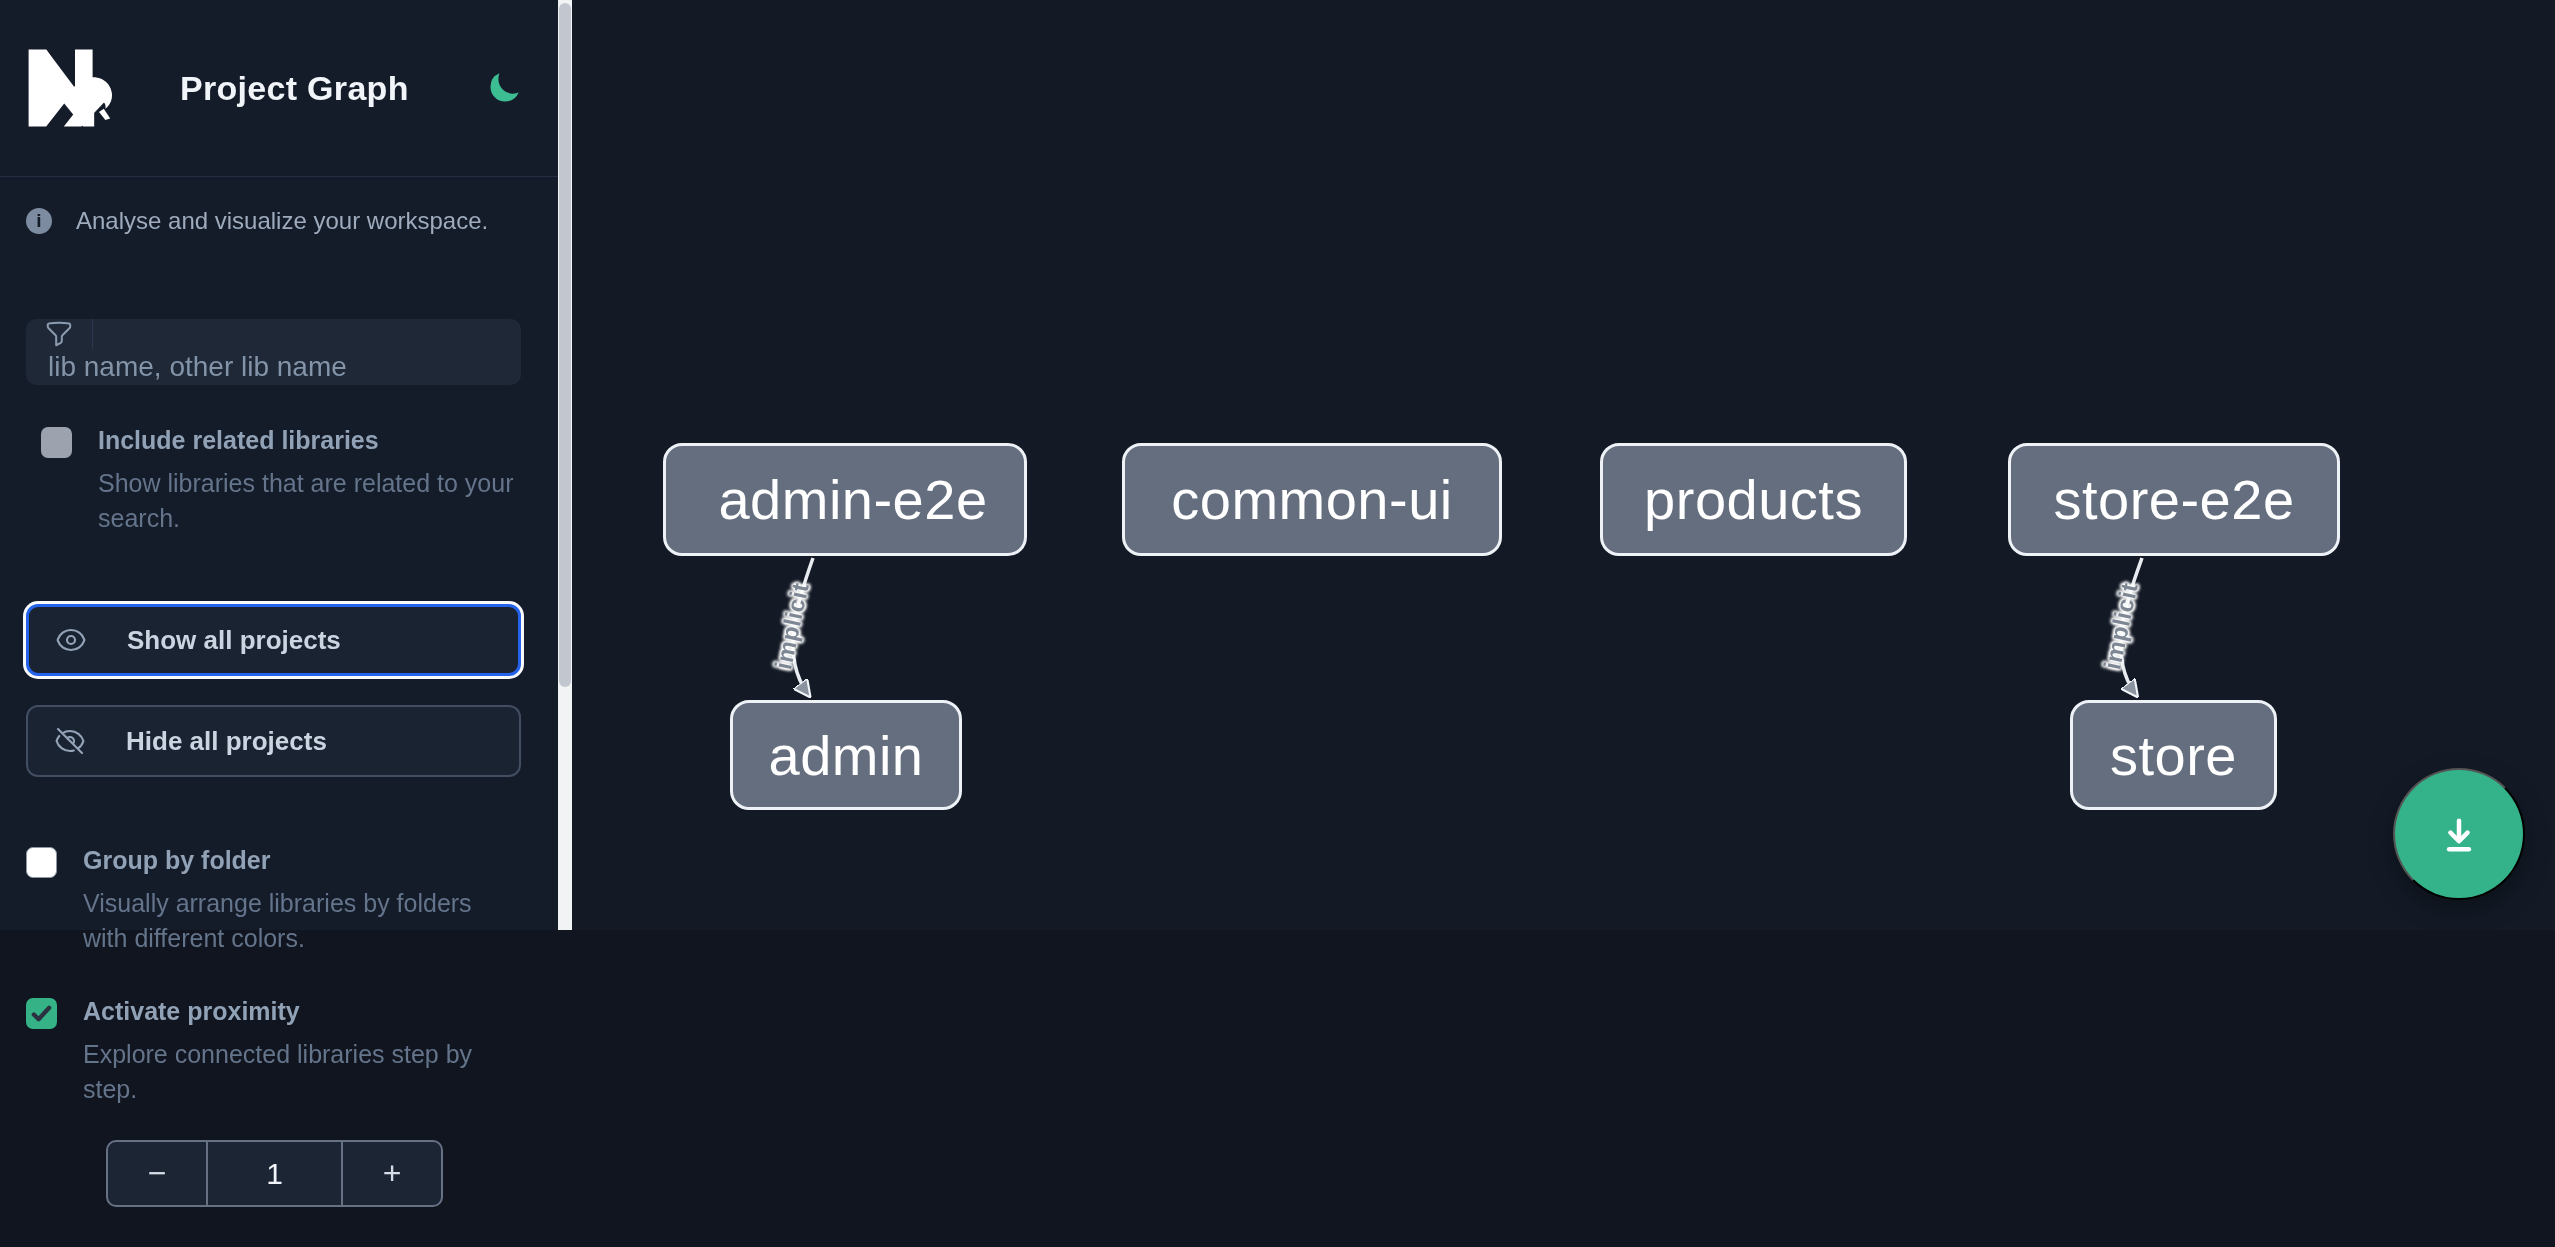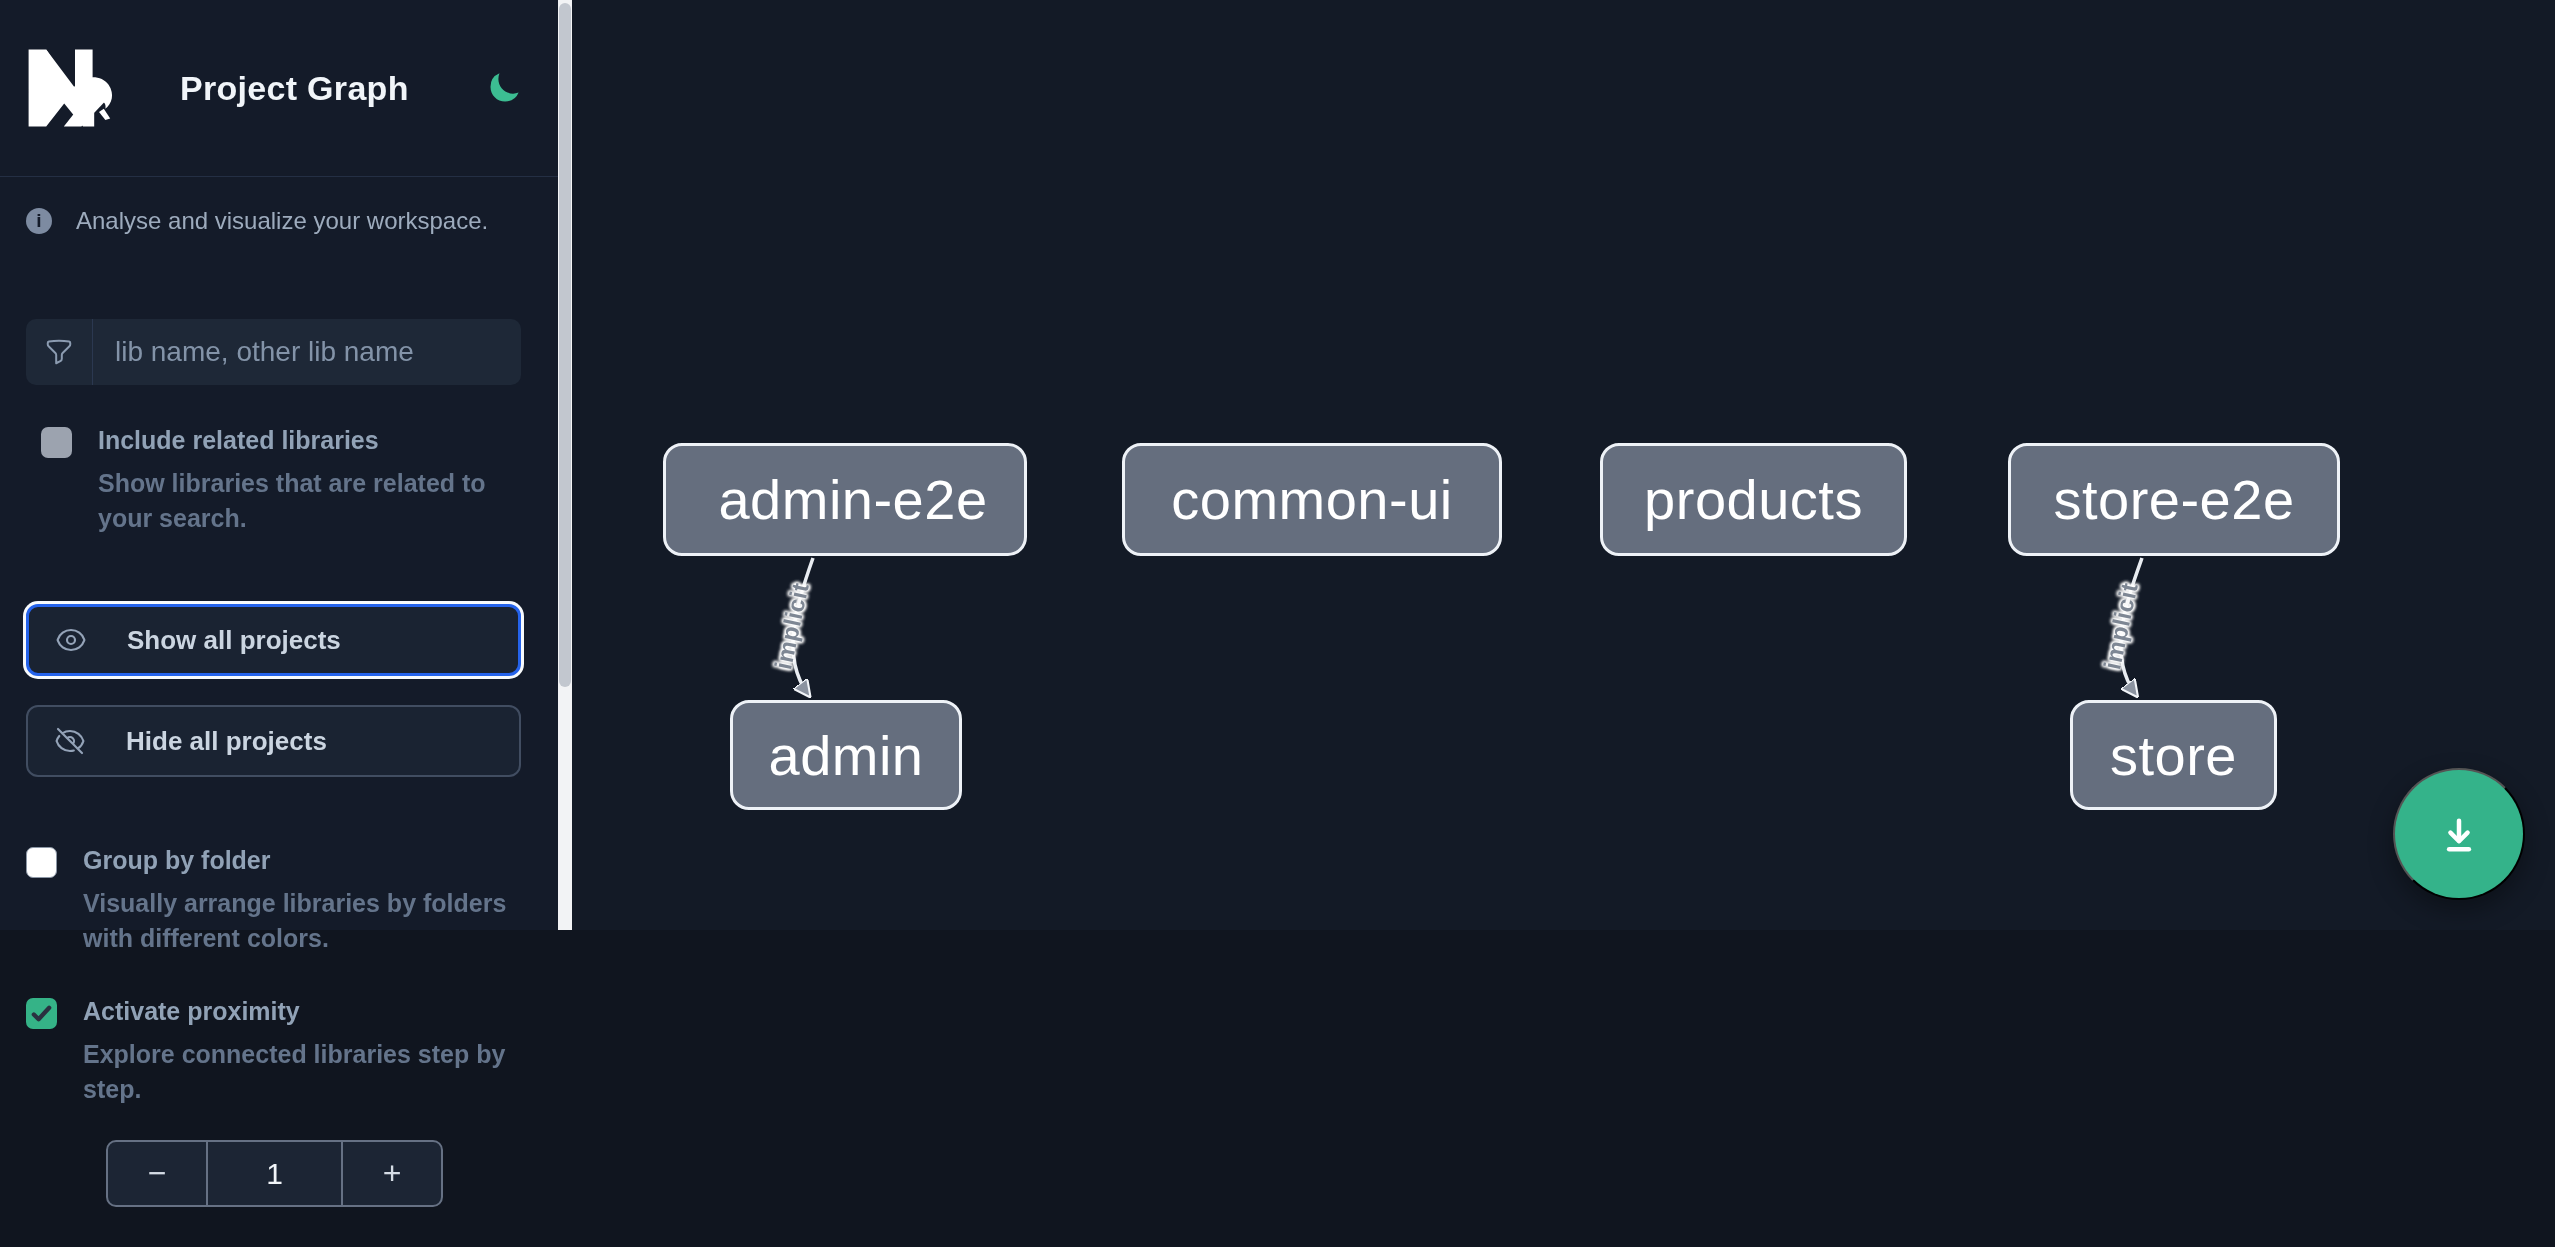--- a/index.html
+++ b/index.html
@@ -14,33 +14,33 @@
 
   .sb-header { height:177px; display:flex; align-items:center; padding:0 50px 0 26px; border-bottom:1px solid #242f44; }
   .logo { width:98px; height:80px; flex:0 0 auto; }
   .app-title { color:#f1f5f9; font-size:34px; font-weight:600; margin-left:56px; letter-spacing:.3px; }
   .theme-toggle { margin-left:auto; width:36px; height:36px; cursor:pointer; }
 
   .info-row { display:flex; align-items:center; gap:24px; padding:0 26px; margin-top:30px; }
   .info-icon { width:26px; height:26px; border-radius:50%; background:#7d8ba1; color:#141b29; font-size:19px; font-weight:700; display:flex; align-items:center; justify-content:center; flex:0 0 auto; font-style:normal; }
   .info-text { color:#9dabbd; font-size:24px; }
 
-  .search-box { margin:84px 26px 0 26px; width:495px; height:66px; background:#1e2837; border-radius:10px; display:flex; align-items:stretch; overflow:hidden; }
+  .search-box { margin:84px 26px 0 26px; width:495px; height:66px; background:#1e2837; border-radius:10px; display:flex; align-items:stretch; overflow:hidden;flex-direction:column; }
   .search-icon-cell { width:67px; display:flex; align-items:center; justify-content:center; border-right:1px solid #2b3850; flex:0 0 auto; }
   .search-box input { flex:1; background:transparent; border:none; outline:none; color:#e2e8f0; font-size:28px; padding:0 22px; font-family:inherit; }
   .search-box input::placeholder { color:#8393a8; }
 
   .check-row { display:flex; align-items:flex-start; padding:0 26px; }
   .check-row .cbox { width:31px; height:31px; border-radius:7px; flex:0 0 auto; margin-top:2px; }
   .cbox.gray { background:#9ca3af; }
   .cbox.white { background:#ffffff; border:1px solid #8c97a6; }
   .cbox.green { background:#35b387; display:flex; align-items:center; justify-content:center; }
   .check-text { margin-left:26px; width:425px; }
   .check-label { color:#91a2b6; font-size:25px; font-weight:700; line-height:30px; }
-  .check-desc { color:#64748b; font-size:25px; line-height:35px; margin-top:11px;font-weight:bold; }
+  .check-desc { color:#64748b; font-size:25px; line-height:35px; margin-top:11px; }
 
   .sb-btn { margin:0 26px; width:495px; height:72px; background:#1a2332; border:2px solid #414d61; border-radius:12px; display:flex; align-items:center; padding:0 26px; gap:40px; cursor:pointer; }
   .sb-btn .btn-label { color:#cbd5e1; font-size:26px; font-weight:700; }
   .sb-btn.focused { border:3px solid #2563eb; box-shadow:0 0 0 3px #f8fafc; }
 
   .mt-include { margin-top:40px;padding-left:41px; }
   .mt-show { margin-top:68px; }
   .mt-hide { margin-top:29px; }
   .mt-group { margin-top:68px; }
   .mt-prox { margin-top:40px; }

